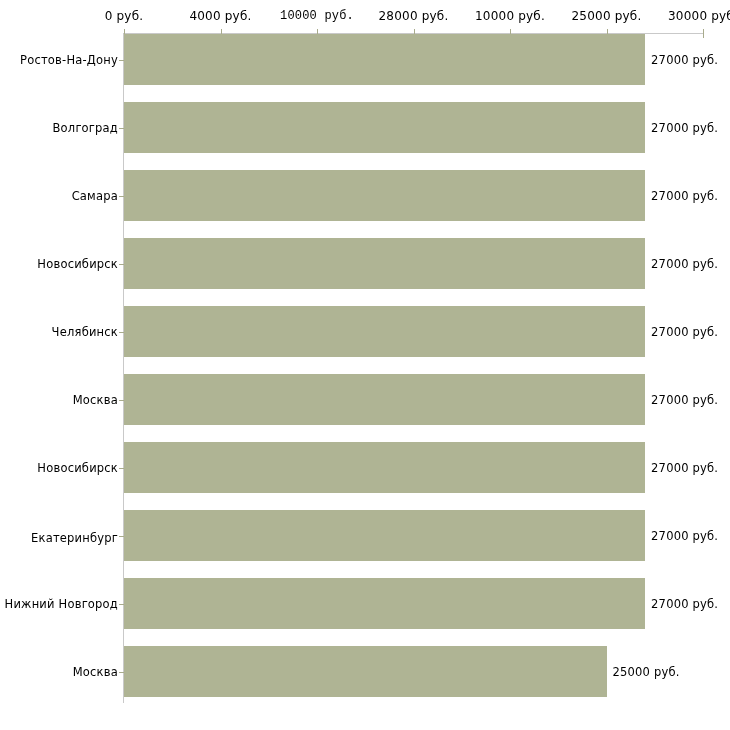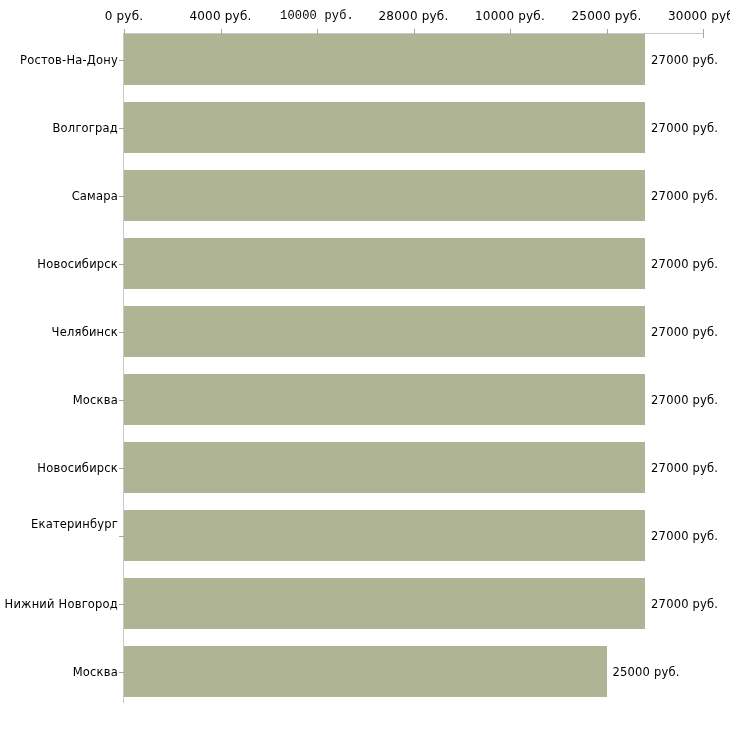--- a/index.html
+++ b/index.html
@@ -161,21 +161,21 @@
         <div class="cat-label" style="top: 18.5px;">Москва</div>
         <div class="bar" style="top: 0px; height: 51px; width: 521.1px; background: rgb(175, 180, 148);"></div>
         <div class="bar-value" style="left: 651.1px; top: 18.5px;">27000 руб.</div>
       </div>
       <div class="row" style="top: 442px; height: 37px;">
         <div class="cat-label" style="top: 18.5px;">Новосибирск</div>
         <div class="bar" style="top: 0px; height: 51px; width: 521.1px; background: rgb(175, 180, 148);"></div>
         <div class="bar-value" style="left: 651.1px; top: 18.5px;">27000 руб.</div>
       </div>
       <div class="row" style="top: 510px; height: 51px;">
-        <div class="cat-label" style="top: 7px;">Екатеринбург</div>
+        <div class="cat-label" style="top: 21px;">Екатеринбург</div>
         <div class="bar" style="top: 0px; height: 51px; width: 521.1px; background: rgb(175, 180, 148);"></div>
         <div class="bar-value" style="left: 651.1px; top: 18.5px;">27000 руб.</div>
       </div>
       <div class="row" style="top: 578px; height: 39px;">
         <div class="cat-label" style="top: 18.5px;">Нижний Новгород</div>
         <div class="bar" style="top: 0px; height: 51px; width: 521.1px; background: rgb(175, 180, 148);"></div>
         <div class="bar-value" style="left: 651.1px; top: 18.5px;">27000 руб.</div>
       </div>
       <div class="row" style="top: 646px; height: 51px;">
         <div class="cat-label" style="top: 18.5px;">Москва</div>

